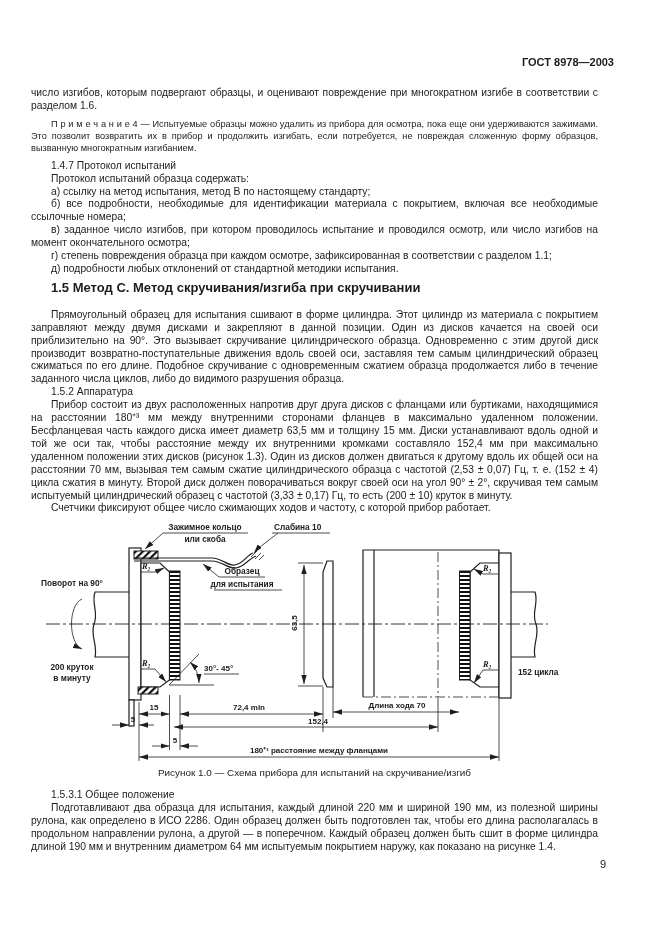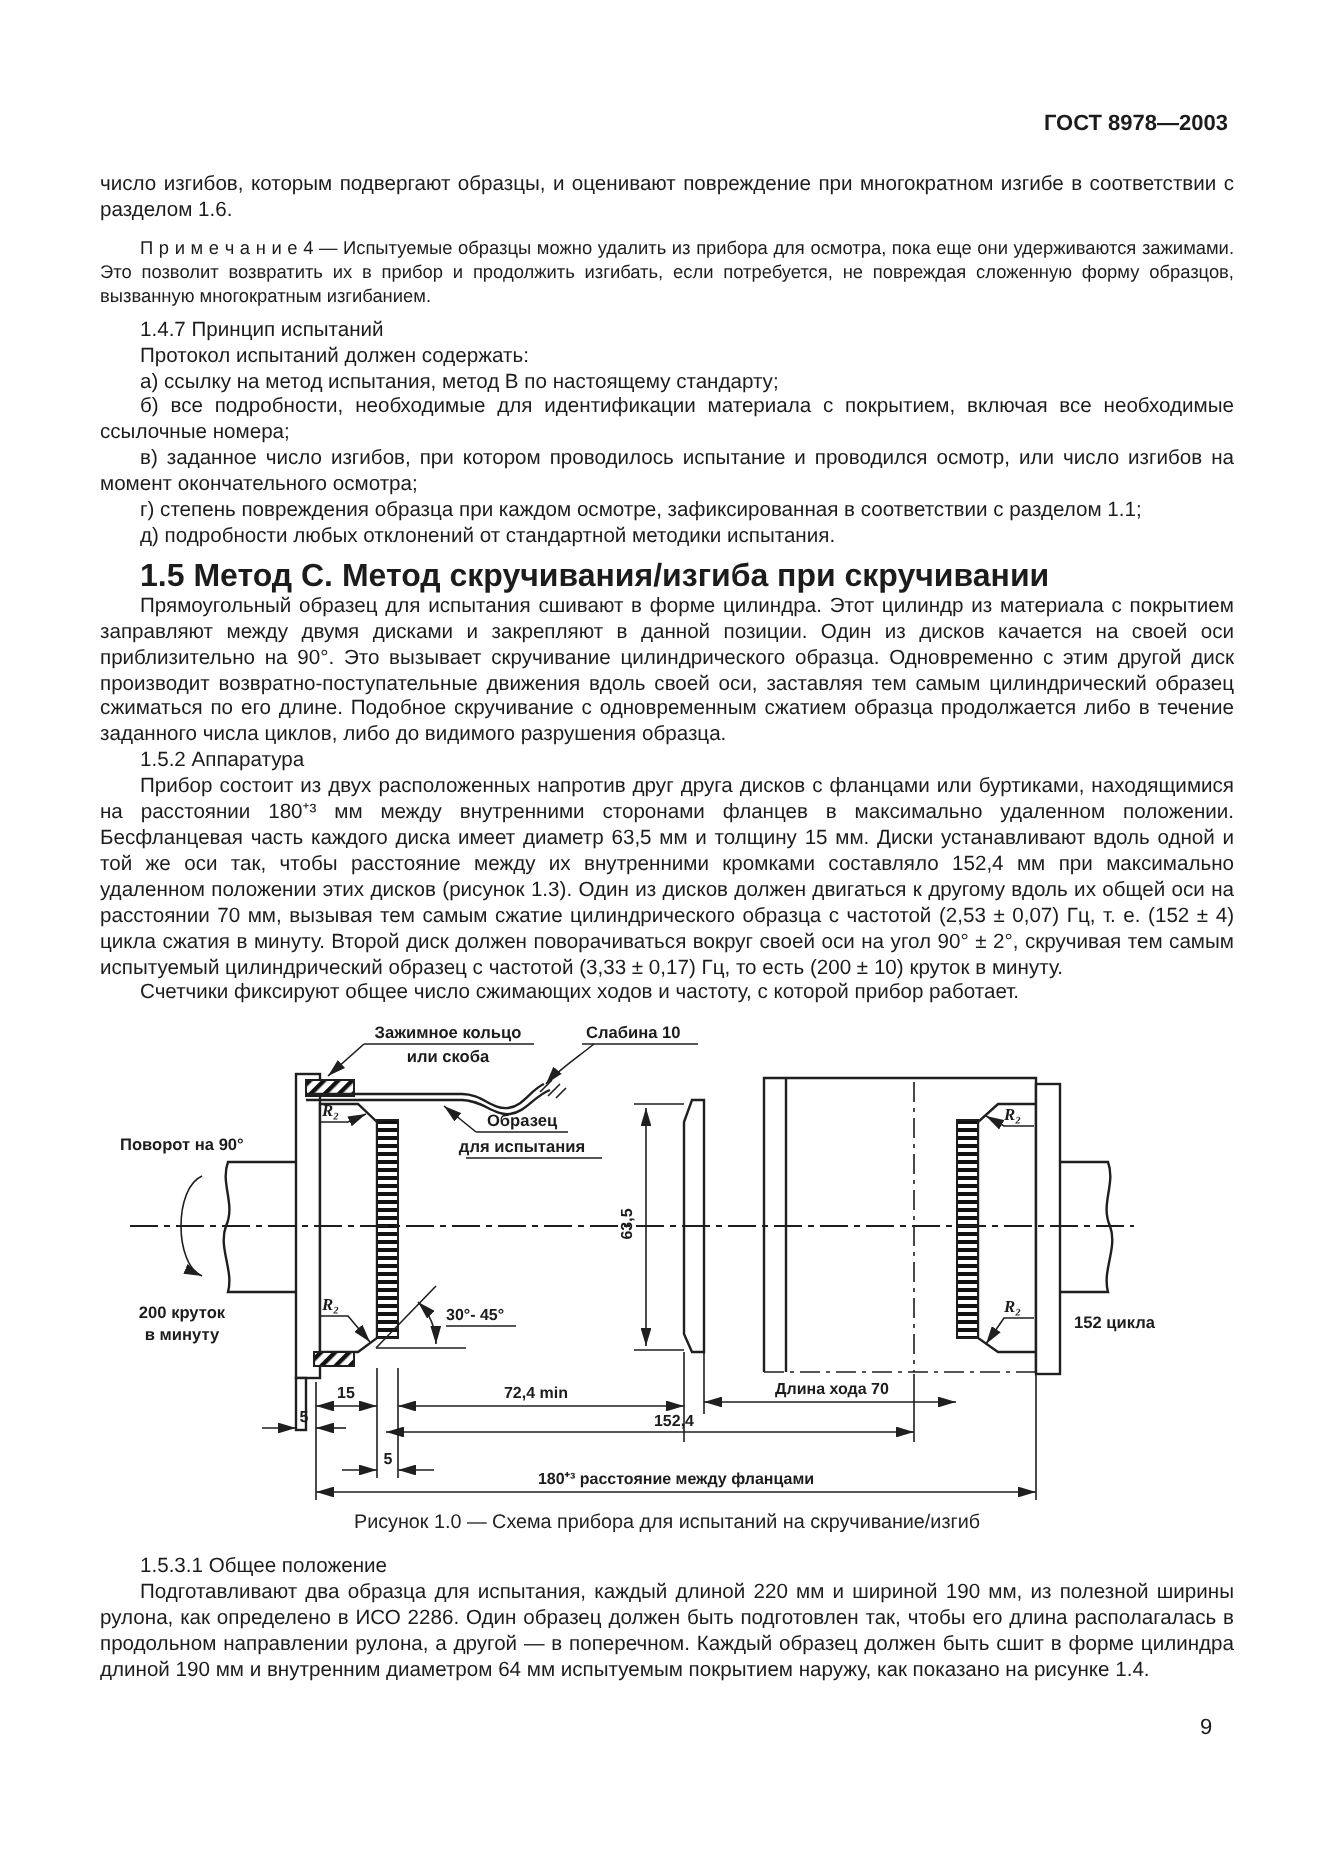--- a/index.html
+++ b/index.html
@@ -1,24 +1,24 @@
 <!DOCTYPE html>
 <html><head>
 <meta charset="utf-8">
 <style>
   html,body{margin:0;padding:0;background:#e8e8e8;}
   .page{position:relative;width:661px;height:936px;margin:0 auto;background:#ffffff;
         font-family:"Liberation Sans",sans-serif;color:#1c1c1c;overflow:hidden;}
   .hdr{position:absolute;top:56px;left:47px;width:567px;text-align:right;
        font-size:11px;font-weight:bold;}
-  .content{position:absolute;top:87px;left:50px;width:567px;}
+  .content{position:absolute;top:87px;left:31px;width:567px;}
   .blk-pc{font-size:10.3px;line-height:12.9px;text-align:justify;margin:0;}
   .blk-p {font-size:10.3px;line-height:12.9px;text-align:justify;margin:0;text-indent:20px;}
   .blk-note{font-size:9.2px;line-height:12.3px;text-align:justify;margin:5px 0 5px;text-indent:20px;}
-  .blk-hb{font-size:16px;font-weight:bold;margin:4px 0 0;text-indent:20px;text-align:left;}
+  .blk-hb{font-size:13px;font-weight:bold;margin:4px 0 14px;text-indent:20px;text-align:left;}
   .figure{margin-top:3px;}
   .figure svg{display:block;margin-left:5px;}
   .caption{text-align:center;font-size:9.9px;color:#222;margin:1px 0 11px;}
   .pageno{position:absolute;left:600px;top:858px;font-size:11px;}
   
   .s {stroke:#1f1f1f;stroke-width:1.2;fill:none;}
   .sf{stroke:#1f1f1f;stroke-width:1.2;fill:#ffffff;}
   .t {stroke:#1f1f1f;stroke-width:0.8;fill:none;}
   .cl{stroke:#1f1f1f;stroke-width:0.9;fill:none;stroke-dasharray:14 3 3 3;}
   .ph{stroke:#1f1f1f;stroke-width:0.8;fill:none;stroke-dasharray:10 3 2 3;}
@@ -31,22 +31,22 @@
 
 <div class="page">
   <div class="hdr">
     <span>ГОСТ 8978—2003</span>
   </div>
 
   <div class="content">
     <div>
         <p class="blk-pc">число изгибов, которым подвергают образцы, и оценивают повреждение при многократном изгибе в соответствии с разделом 1.6.</p>
         <p class="blk-note">П р и м е ч а н и е  4 — Испытуемые образцы можно удалить из прибора для осмотра, пока еще они удерживаются зажимами. Это позволит возвратить их в прибор и продолжить изгибать, если потребуется, не повреждая сложенную форму образцов, вызванную многократным изгибанием.</p>
-        <p class="blk-p">1.4.7 Принцип испытаний</p>
-        <p class="blk-p">Протокол испытаний должен содержать:</p>
+        <p class="blk-p">1.4.7 Протокол испытаний</p>
+        <p class="blk-p">Протокол испытаний образца содержать:</p>
         <p class="blk-p">а) ссылку на метод испытания, метод В по настоящему стандарту;</p>
         <p class="blk-p">б) все подробности, необходимые для идентификации материала с покрытием, включая все необходимые ссылочные номера;</p>
         <p class="blk-p">в) заданное число изгибов, при котором проводилось испытание и проводился осмотр, или число изгибов на момент окончательного осмотра;</p>
         <p class="blk-p">г) степень повреждения образца при каждом осмотре, зафиксированная в соответствии с разделом 1.1;</p>
         <p class="blk-p">д) подробности любых отклонений от стандартной методики испытания.</p>
         <p class="blk-hb">1.5 Метод С. Метод скручивания/изгиба при скручивании</p>
         <p class="blk-p">Прямоугольный образец для испытания сшивают в форме цилиндра. Этот цилиндр из материала с покрытием заправляют между двумя дисками и закрепляют в данной позиции. Один из дисков качается на своей оси приблизительно на 90°. Это вызывает скручивание цилиндрического образца. Одновременно с этим другой диск производит возвратно-поступательные движения вдоль своей оси, заставляя тем самым цилиндрический образец сжиматься по его длине. Подобное скручивание с одновременным сжатием образца продолжается либо в течение заданного числа циклов, либо до видимого разрушения образца.</p>
         <p class="blk-p">1.5.2 Аппаратура</p>
         <p class="blk-p">Прибор состоит из двух расположенных напротив друг друга дисков с фланцами или буртиками, находящимися на расстоянии 180⁺³ мм между внутренними сторонами фланцев в максимально удаленном положении. Бесфланцевая часть каждого диска имеет диаметр 63,5 мм и толщину 15 мм. Диски устанавливают вдоль одной и той же оси так, чтобы расстояние между их внутренними кромками составляло 152,4 мм при максимально удаленном положении этих дисков (рисунок 1.3). Один из дисков должен двигаться к другому вдоль их общей оси на расстоянии 70 мм, вызывая тем самым сжатие цилиндрического образца с частотой (2,53 ± 0,07) Гц, т. е. (152 ± 4) цикла сжатия в минуту. Второй диск должен поворачиваться вокруг своей оси на угол 90° ± 2°, скручивая тем самым испытуемый цилиндрический образец с частотой (3,33 ± 0,17) Гц, то есть (200 ± 10) круток в минуту.</p>
         <p class="blk-p">Счетчики фиксируют общее число сжимающих ходов и частоту, с которой прибор работает.</p>

